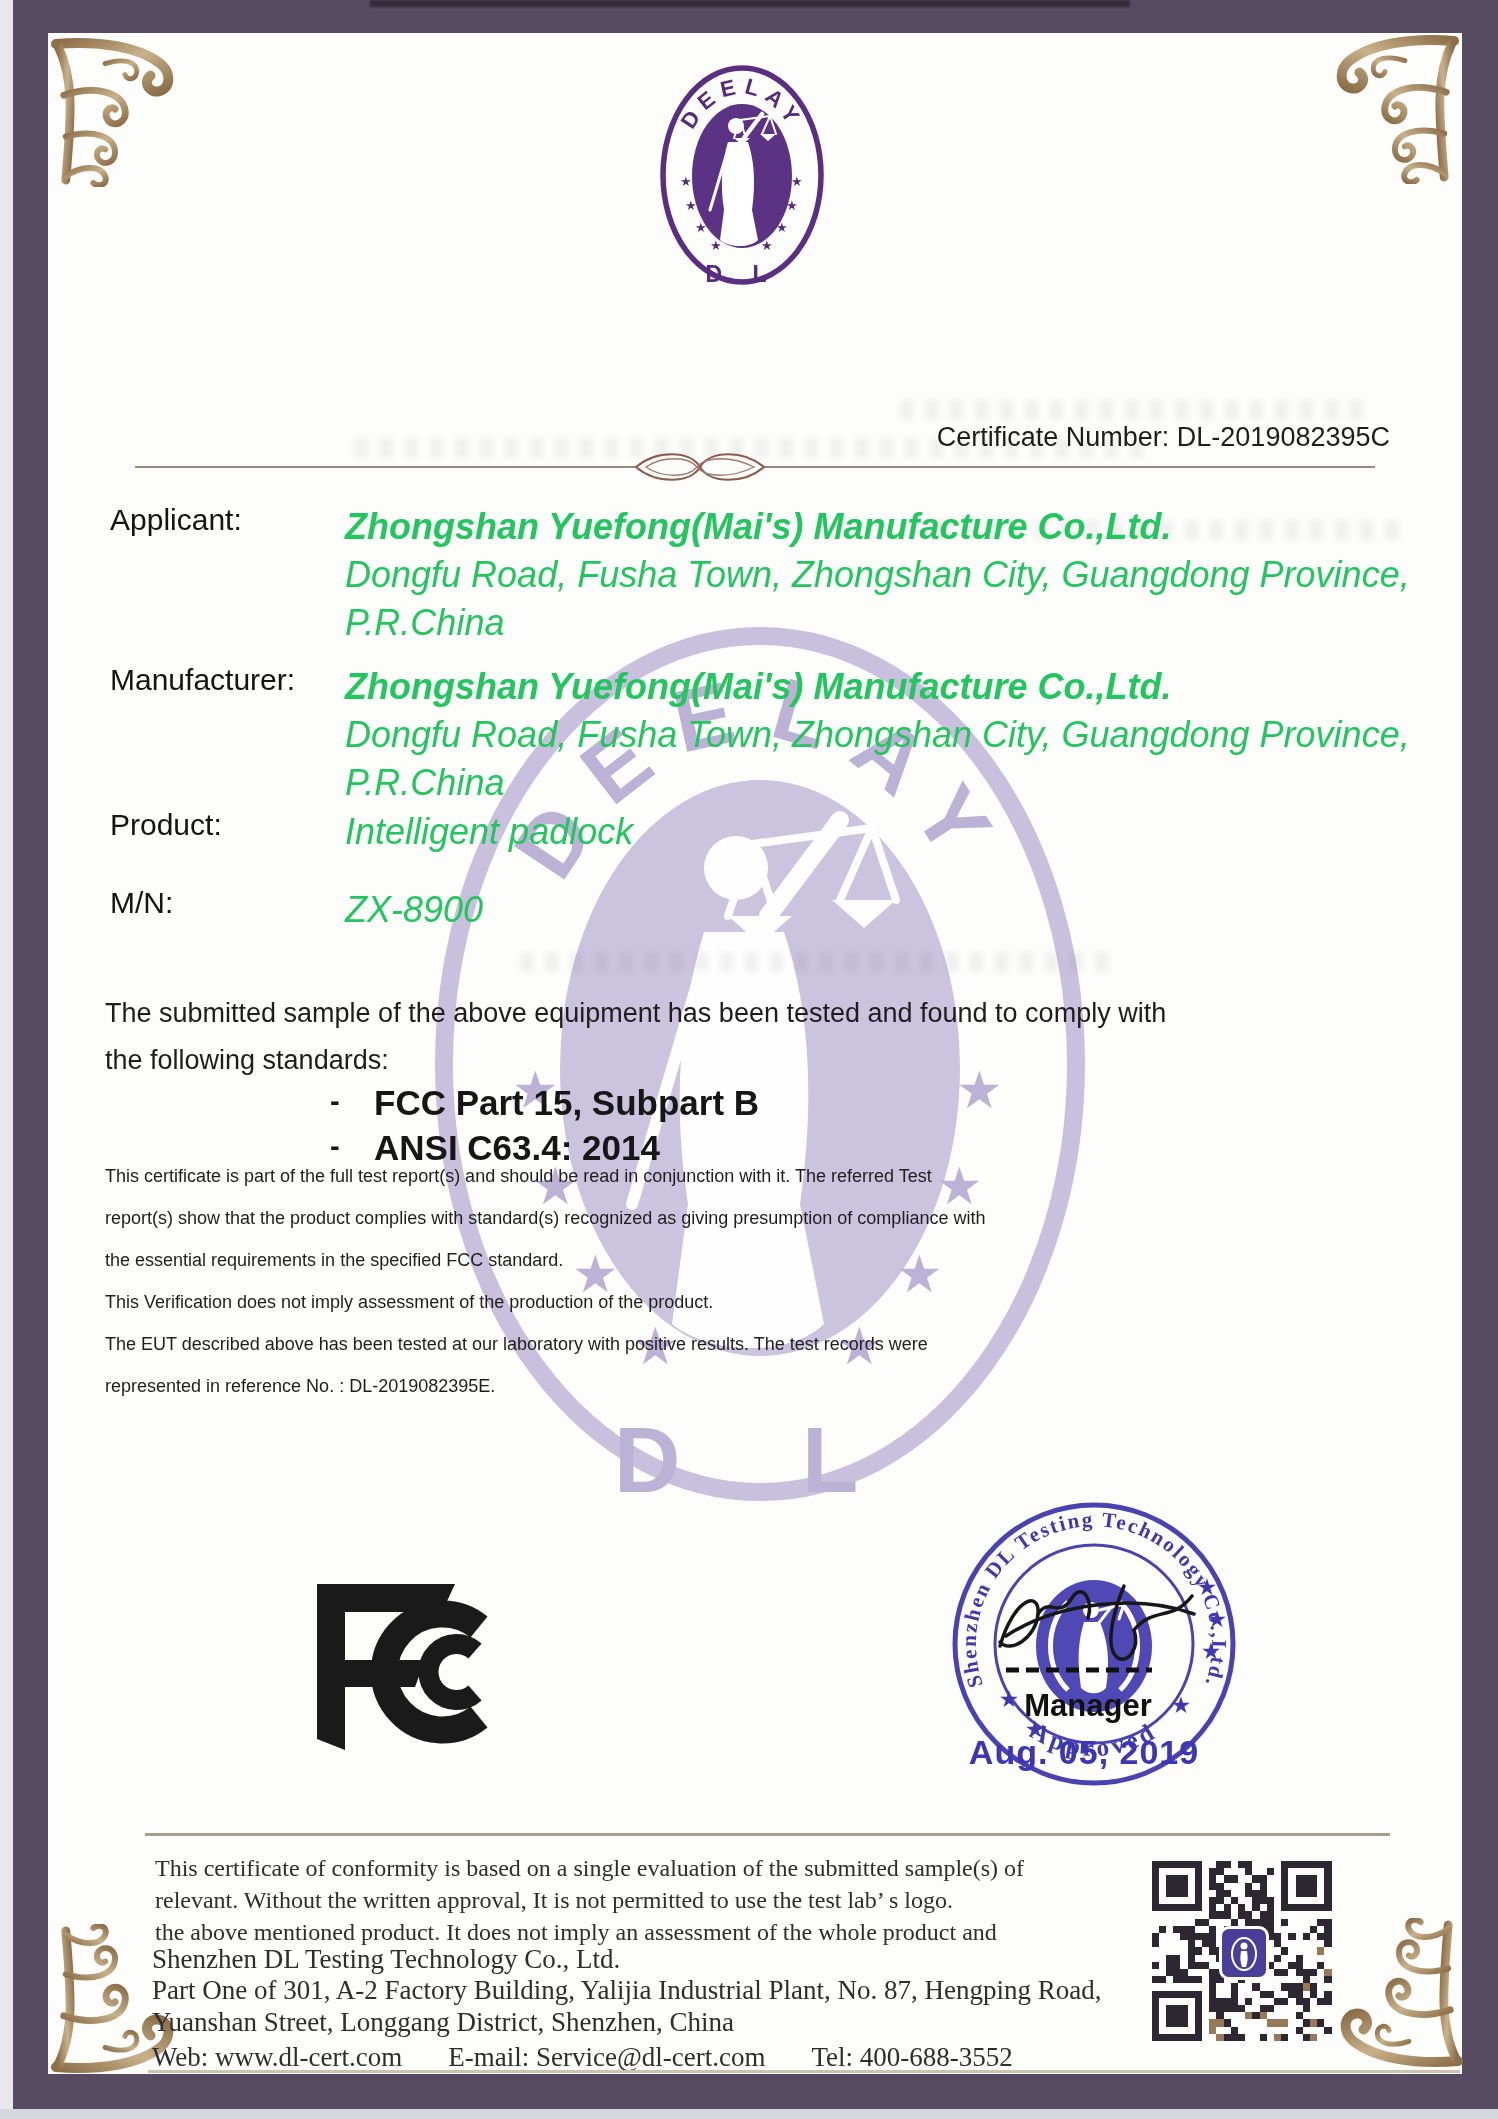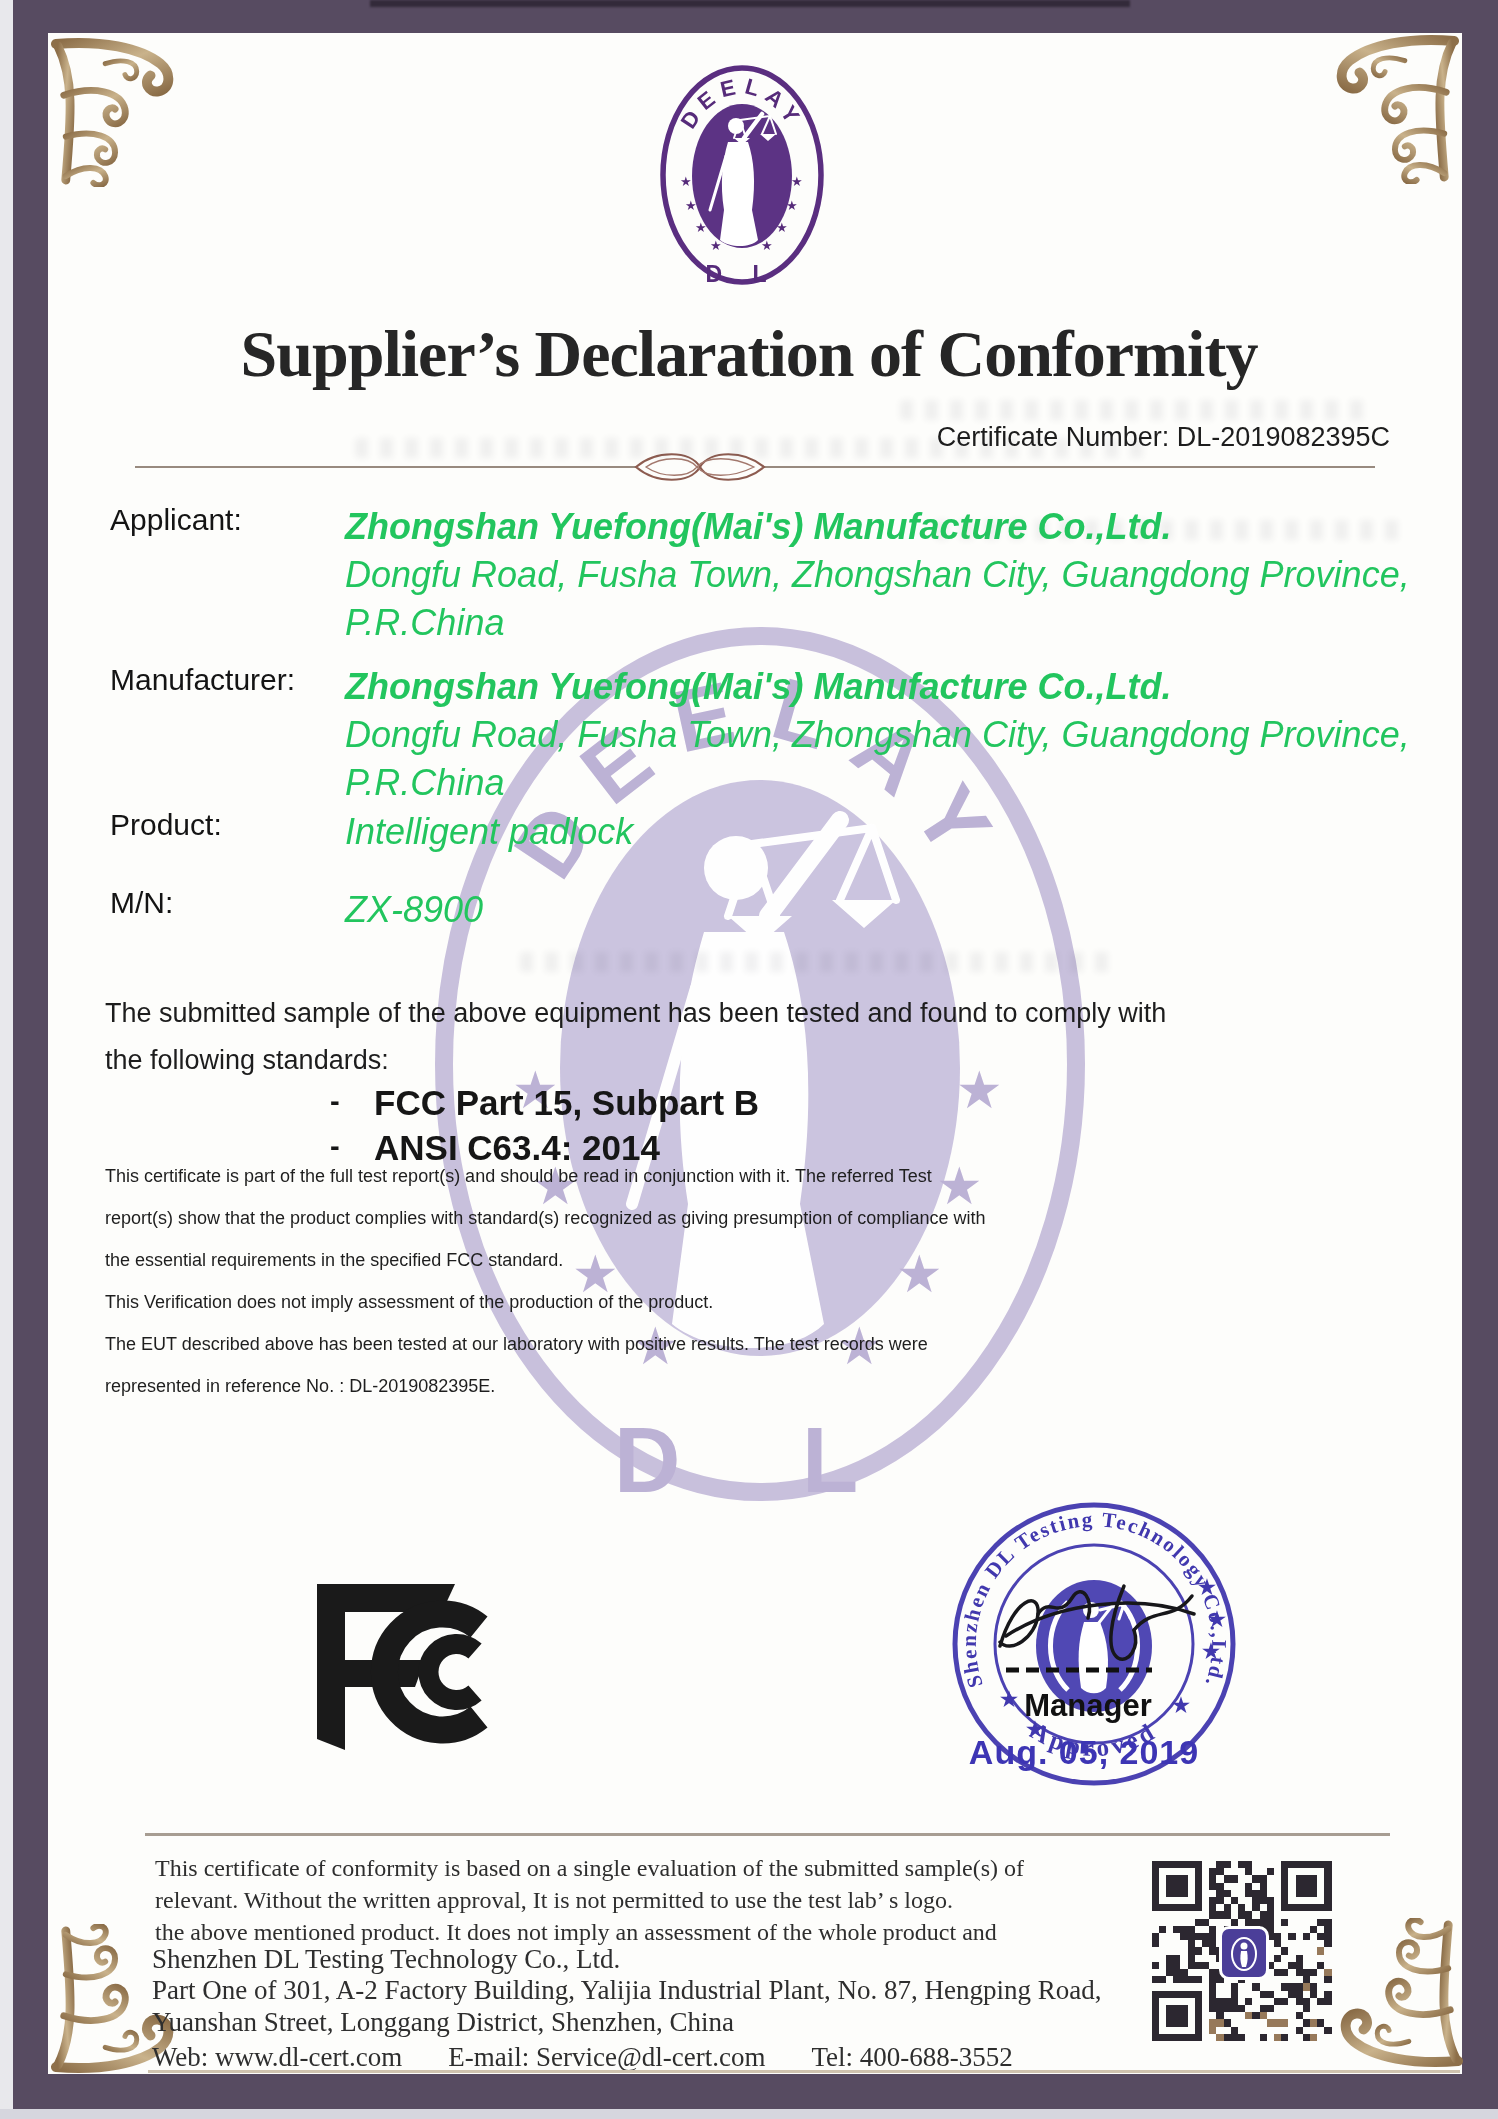--- a/index.html
+++ b/index.html
@@ -131,21 +131,20 @@
       <text class="star" x="103" y="188">★</text>
     <text class="brand" x="84" y="220" font-size="23" letter-spacing="12" text-anchor="middle">D L</text>
     <circle class="figf" cx="78" cy="64" r="8"></circle>
     <path class="figs" stroke-width="4.5" d="M86,76 L104,52"></path>
     <path class="figs" stroke-width="2" d="M82,58 L112,54 M82,58 L76,76 M82,58 L88,76 M112,54 L104,72 M112,54 L118,72"></path>
     <path class="figf" d="M76,76 L92,76 L84,83 Z M102,72 L118,72 L110,79 Z"></path>
     <path class="figf" d="M70,80 C64,100 62,122 66,148 L62,178 C72,186 92,186 100,178 L94,148 C98,120 96,98 90,80 Z"></path>
     <path class="figs" stroke-width="3" d="M68,94 L52,148"></path>
   </svg>
 
-  <h1 id="title" class="abs" style="margin:0">Supplier’s Declaration of Conformity</h1>
 
   <div id="cert-line" class="abs">
     <span>Certificate Number:</span>
     <span>DL-2019082395C</span>
   </div>
 
   <div class="abs rule"></div>
   <svg class="abs" style="left:630px;top:450px" width="140" height="34" viewBox="0 0 140 34">
     <path d="M6,17 C26,0 60,0 70,17 C80,34 114,34 134,17 C114,0 80,0 70,17 C60,34 26,34 6,17 Z" fill="#fdfdfb" stroke="#8d5c50" stroke-width="2.2"></path>
     <path d="M16,17 C32,6 58,6 67,17 C76,28 102,28 124,17 C102,6 76,6 67,17 C58,28 32,28 16,17 Z" fill="none" stroke="#a3786d" stroke-width="1.3"></path>

